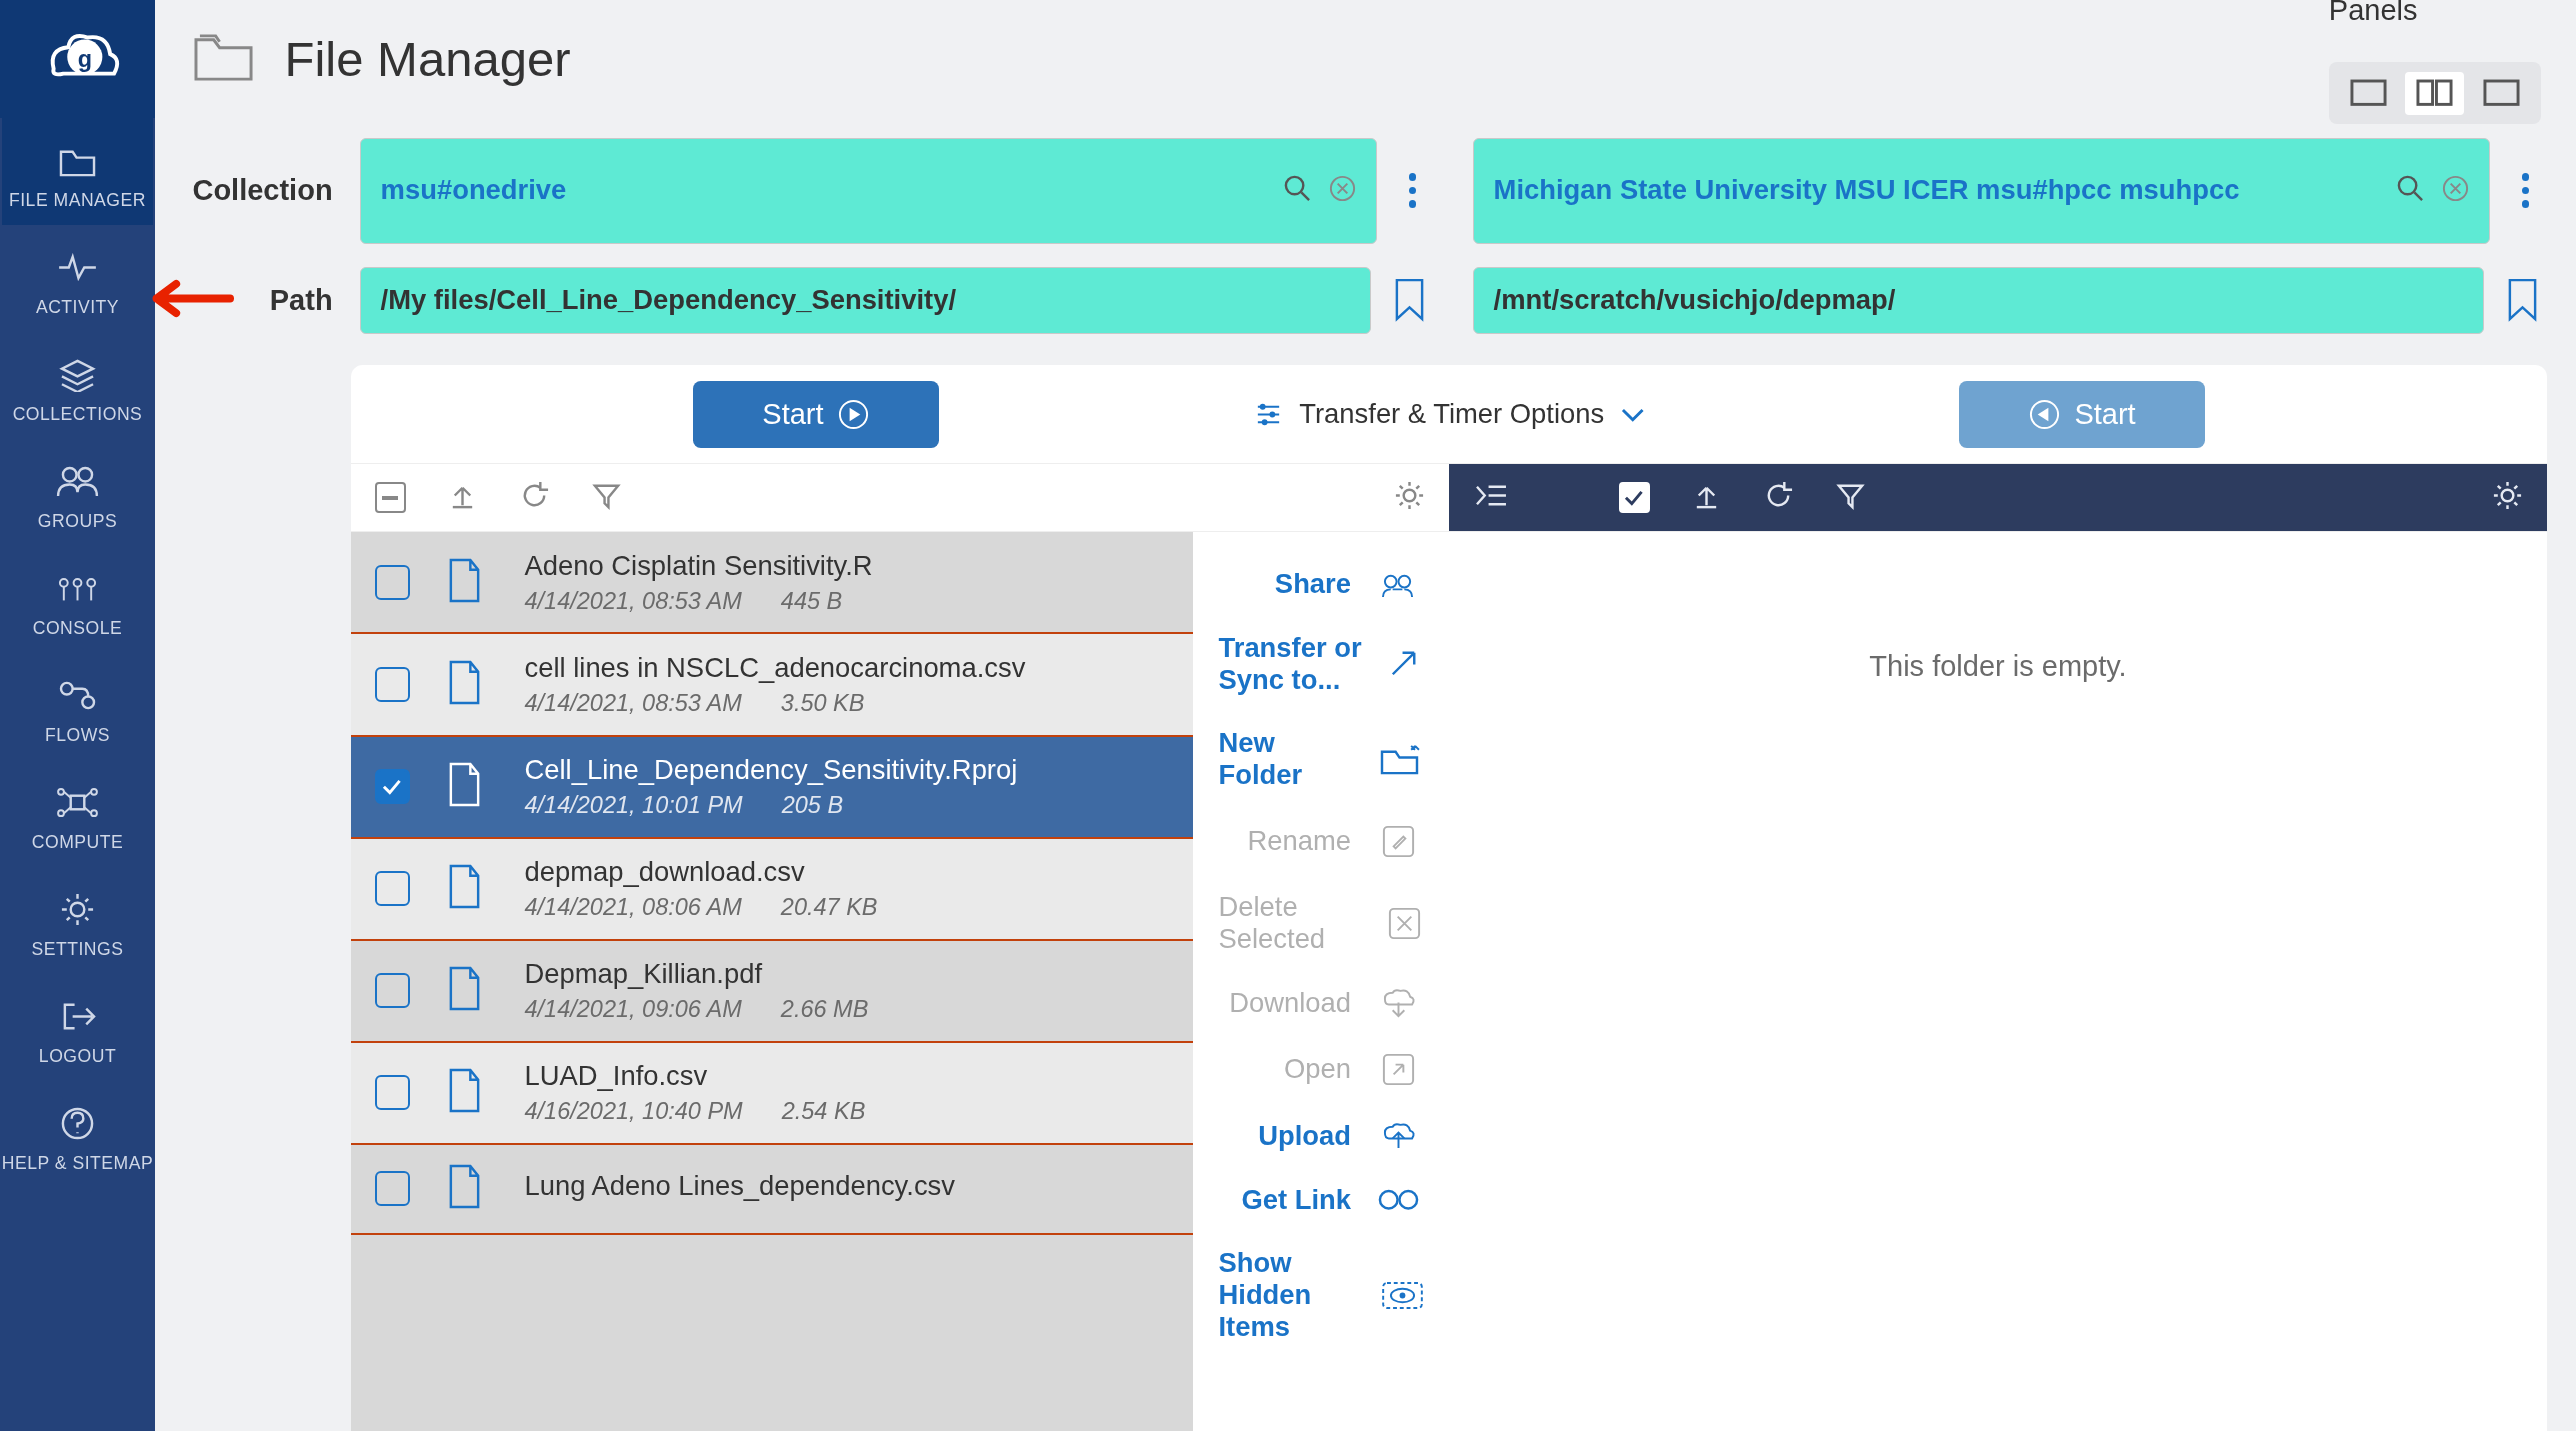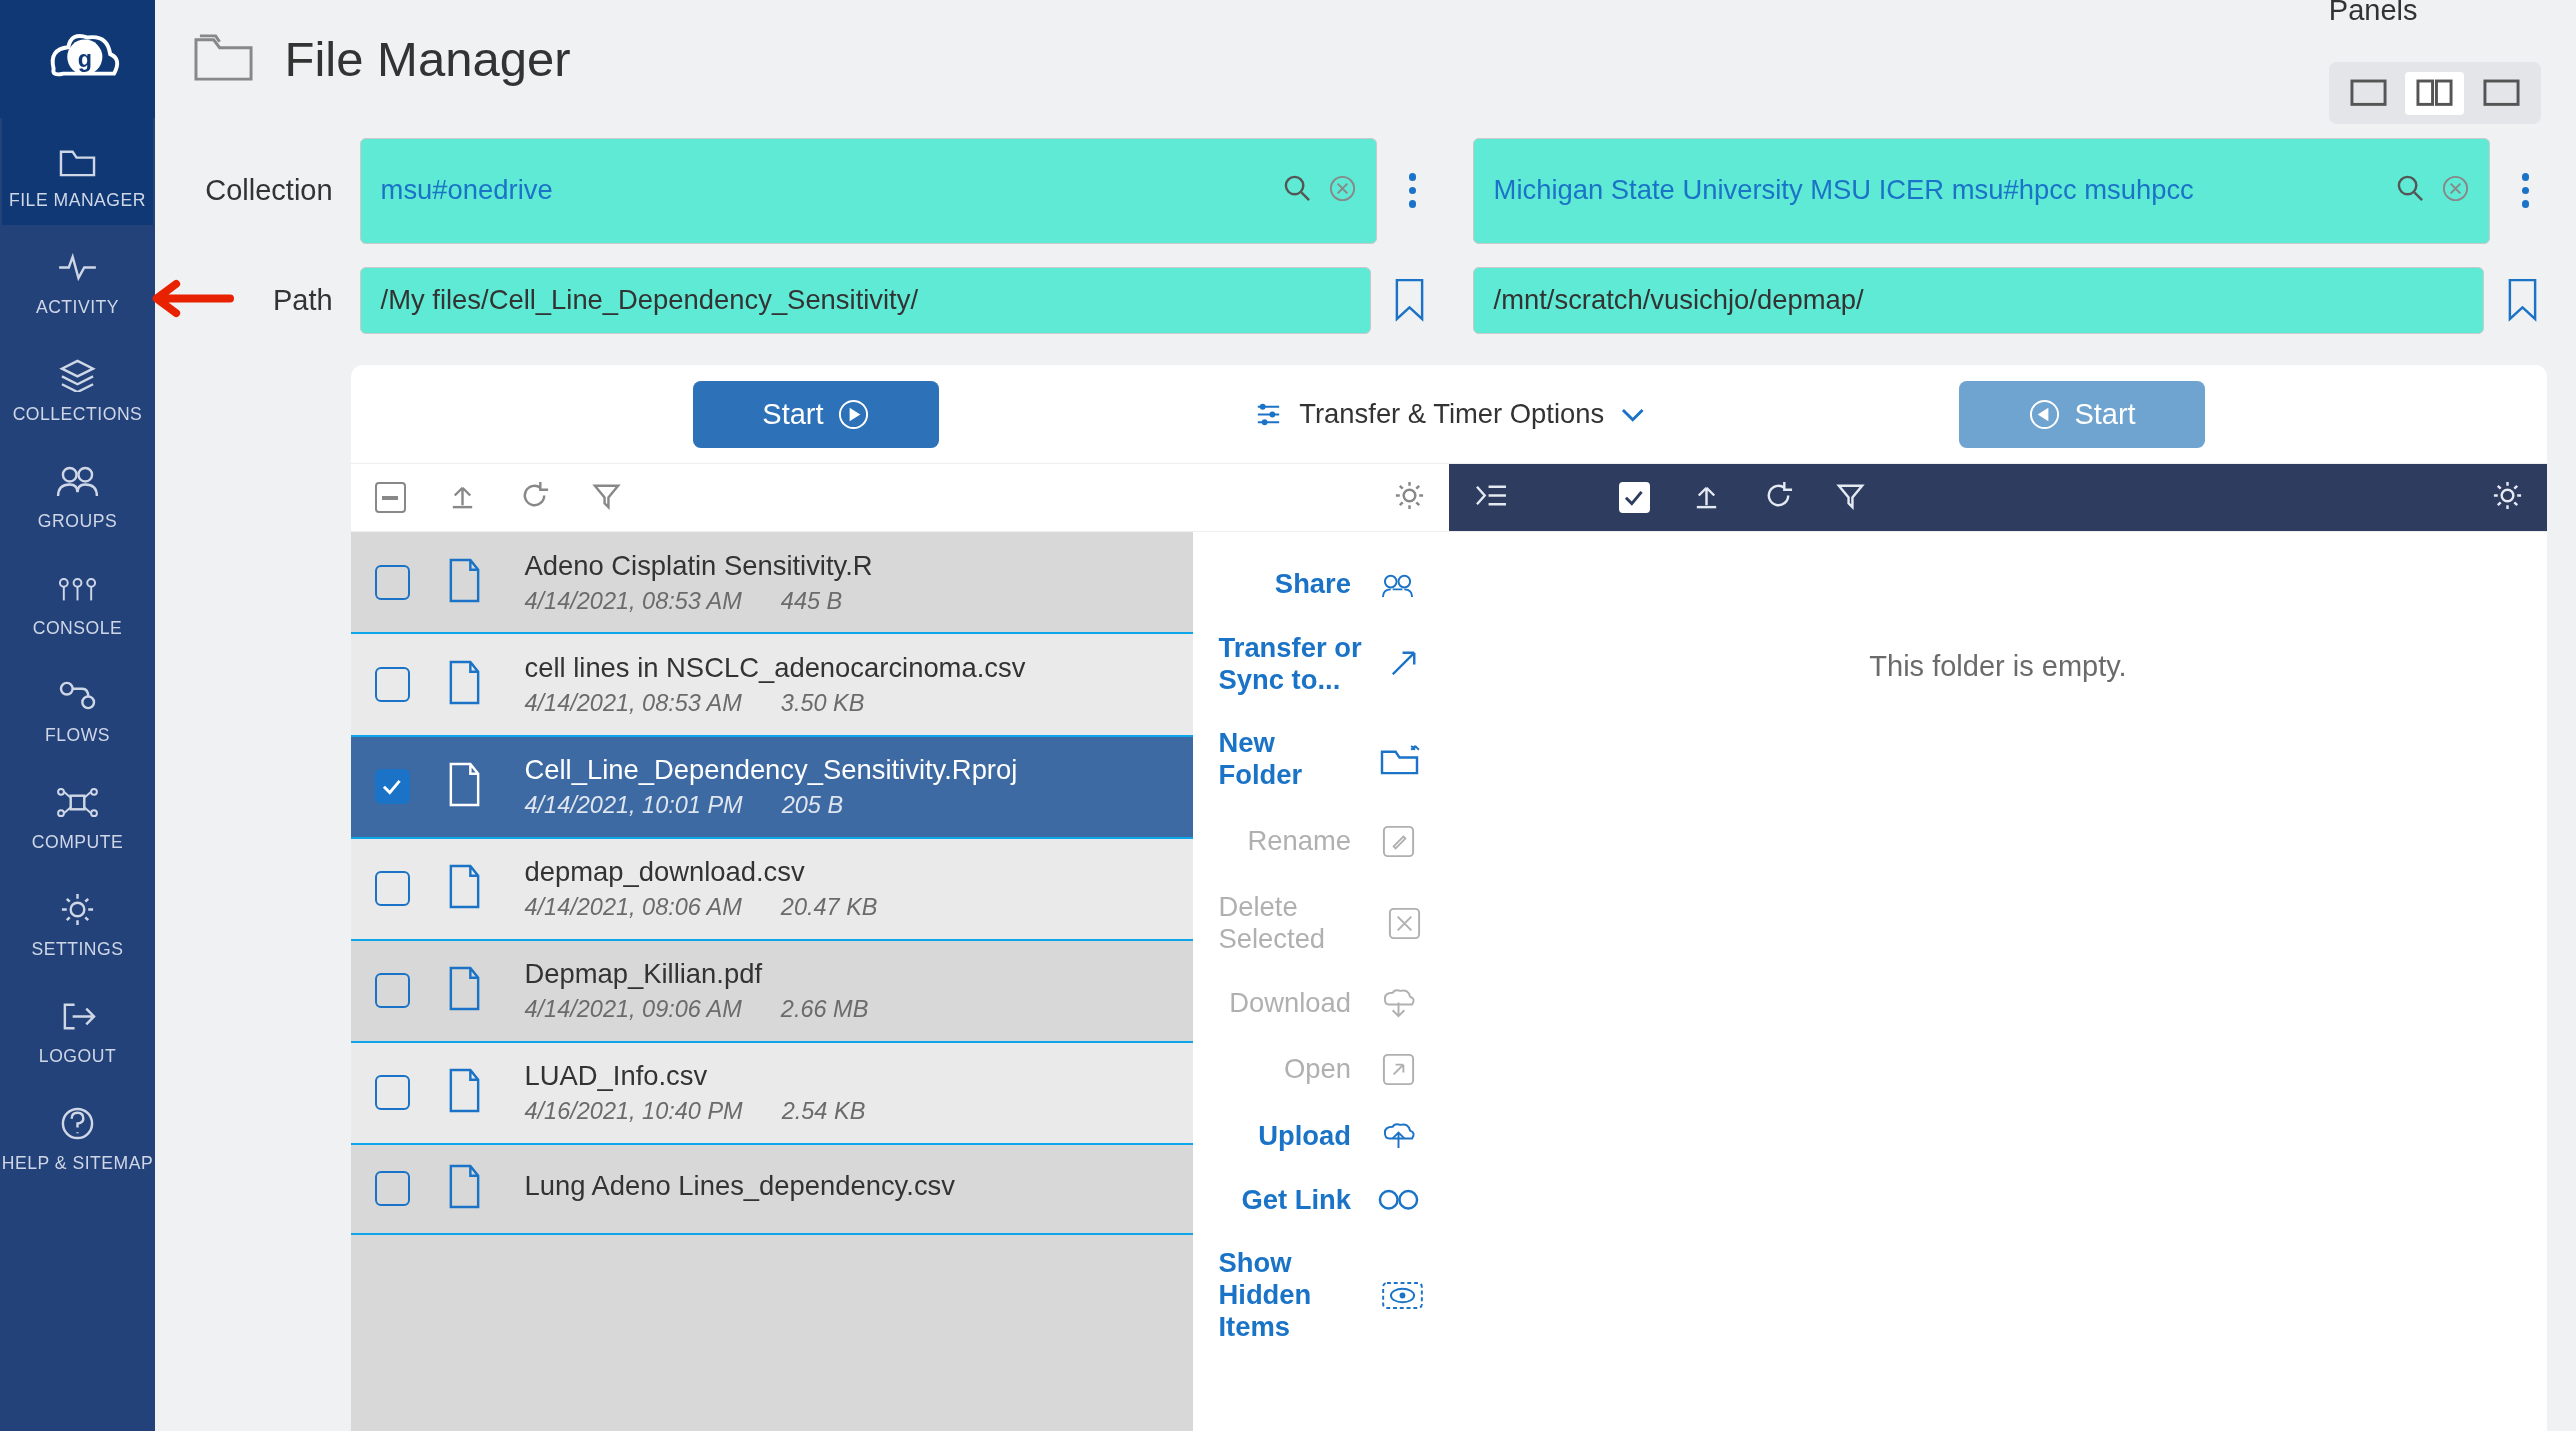--- a/index.html
+++ b/index.html
@@ -67,21 +67,21 @@
 .panels-label { font-size: 29px; color: #333; }
 .panel-btns { display:flex; gap:7.8px; background:#e4e5e8; border-radius:7.8px; padding:9.8px;}
 .panel-btn {
   width: 59px; height: 43px;
   display:flex; align-items:center; justify-content:center;
   border-radius:3.9px; cursor:pointer;
 }
 .panel-btn.active { background:#fff; }
 
 
-.controls { padding: 19.6px 29px 0 29px; }
+.controls { padding: 19.6px 29px 0 29px; font-weight: bold; }
 .row { display:flex; align-items:center; margin-bottom: 23.5px;}
 .row-label { width: 176px; font-size: 29px; color:#333; text-align:right; padding-right:27.4px;}
 .half { flex:1; display:flex; align-items:center; gap:13.7px; }
 .half + .half { margin-left: 39px;}
 .field {
   flex:1;
   border:1px solid #c9c9c9;
   background:#5eead4;
   border-radius:5.9px;
   display:flex;
@@ -145,21 +145,21 @@
 .toolbar-check.white{background:#fff;border-color:#fff;}
 .toolbar-check.white svg{stroke:#2d3c5f;}
 .toolbar-icon{cursor:pointer;}
 
 
 .pane-body { flex:1; display:flex; overflow:hidden;}
 .file-list { width: 842px; overflow-y:auto; background:#d8d8d8;}
 .file-row {
   display:flex; align-items:center;
   padding: 17.6px 23.5px;
-  border-bottom: 2px solid #0ea5e9;
+  border-bottom: 2px solid #c2410c;
   background:#d8d8d8;
   gap:35px;
 }
 .file-row.alt { background:#eaeaea; }
 .file-row.selected { background:#3e6aa3; color:#fff;}
 .file-row .chk { width:35px;height:35px;border:2px solid #1a73c7;border-radius:5.9px;flex-shrink:0;display:flex;align-items:center;justify-content:center;}
 .file-row.selected .chk { background:#1a73c7; }
 .file-row .chk svg{display:none;}
 .file-row.selected .chk svg{display:block;}
 .file-row .ficon { width:45px;flex-shrink:0;}

